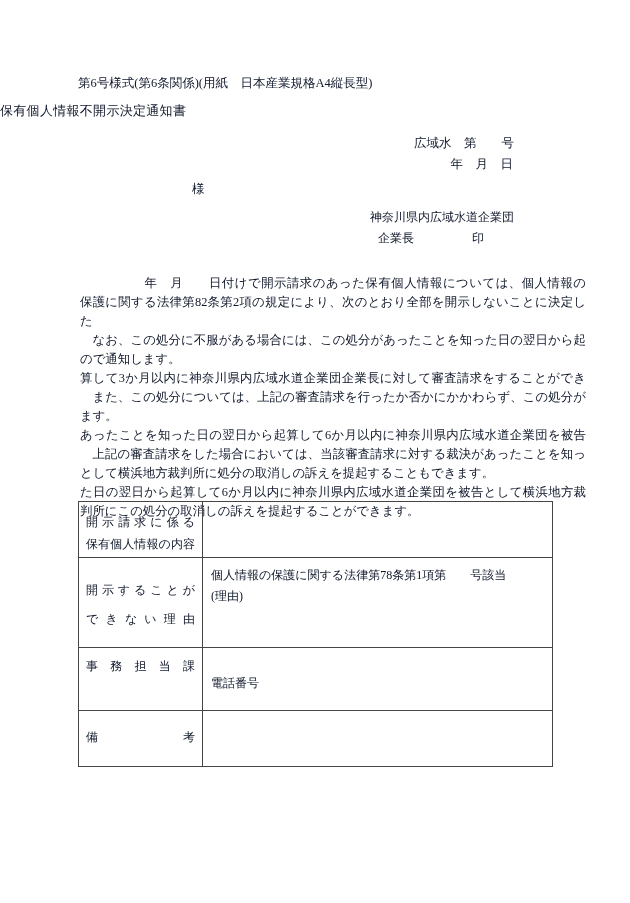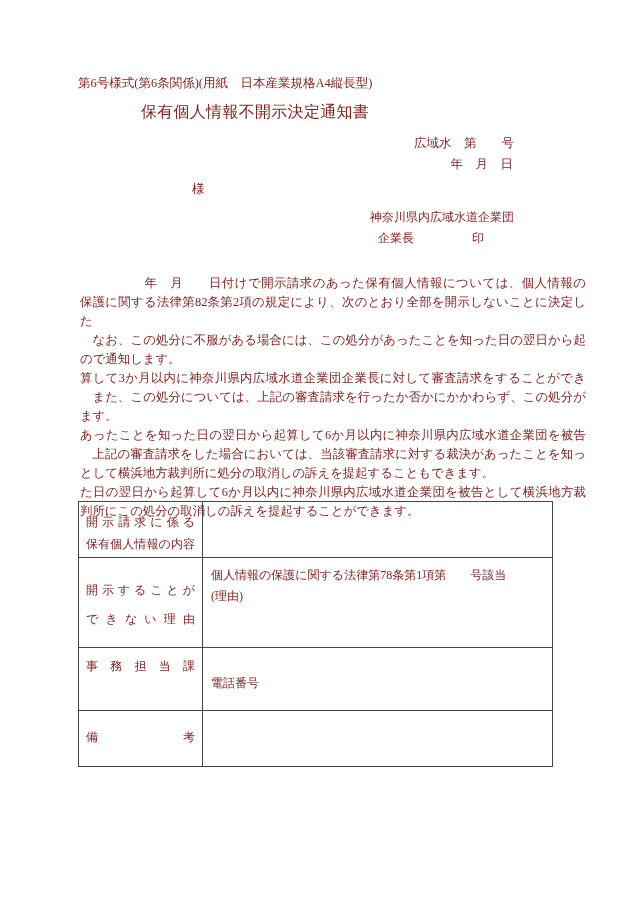--- a/index.html
+++ b/index.html
@@ -1,23 +1,23 @@
 <!DOCTYPE html>
 <html lang="ja"><head>
 <meta charset="utf-8">
 <style>
   html,body{margin:0;padding:0;background:#fff;}
   .page{
     position:relative;width:630px;height:903px;background:#ffffff;
     font-family:"Liberation Serif","DejaVu Serif",serif;
-    color:#7f1d1d;overflow:hidden;
+    color:#0f172a;overflow:hidden;
   }
   .abs{position:absolute;}
   .form-note{left:78px;top:76px;font-size:12.5px;line-height:15px;}
-  .doc-title{left:0;top:102px;width:510px;text-align:center;font-size:16px;letter-spacing:0.3px;}
+  .doc-title{left:0;top:102px;width:510px;text-align:left;font-size:13px;letter-spacing:0.3px;}
   .doc-number{top:136px;right:116px;font-size:12.5px;line-height:15px;}
   .date-line{top:157px;right:117px;font-size:12.5px;line-height:15px;text-align:right;}
   .addressee{left:192px;top:181px;font-size:12.5px;}
   .sender-org{left:370px;top:209px;font-size:12px;}
   .sender-title{left:378px;top:230px;font-size:12px;}
   .sender-seal{left:472px;top:230px;font-size:12px;}
 
   .body-block{left:80px;top:274px;width:506px;font-size:12.4px;line-height:19px;}
   .body-block .ln{min-height:19px;}
   .body-block .fill{text-align:justify;text-align-last:justify;}

